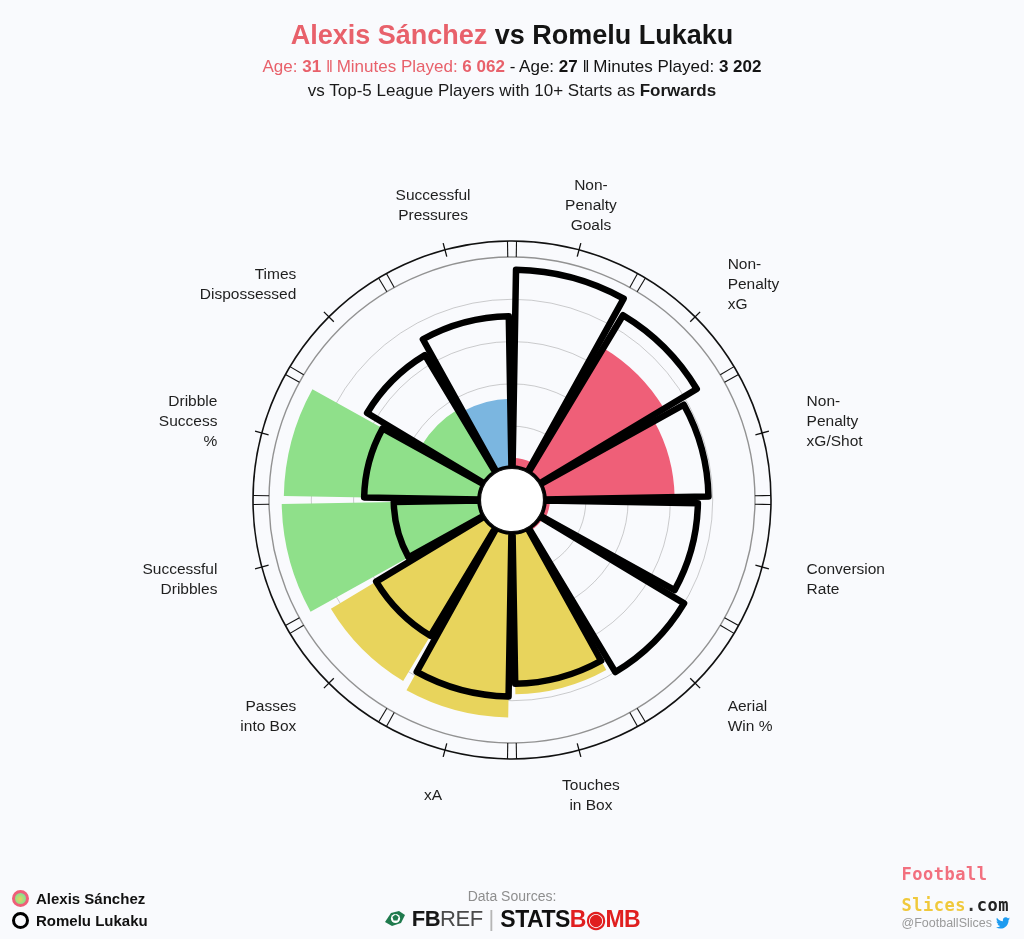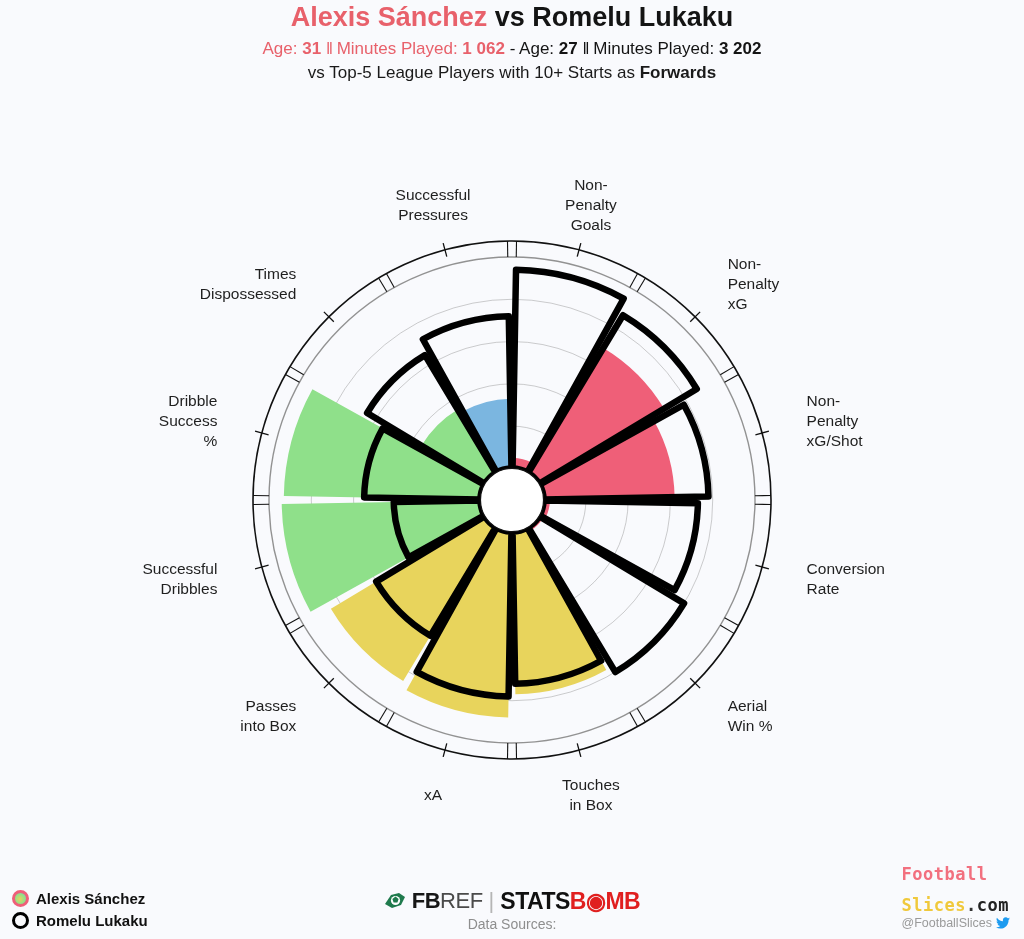--- a/index.html
+++ b/index.html
@@ -14,21 +14,21 @@
     font-family: "Liberation Sans", sans-serif;
     color: #1a1a1a;
     position: relative;
     overflow: hidden;
   }
 
   
   #header {
     width: 100%;
     text-align: center;
-    padding-top: 0;
+    padding-top: 18px;
   }
   #title-line {
     font-size: 27px;
     font-weight: bold;
     line-height: 34px;
     white-space: nowrap;
   }
   .p1-color { color: #e8616b; }
   .p2-color { color: #141414; }
   #subtitle-1 {
@@ -177,21 +177,21 @@
   <div id="title-line">
     <span class="p1-color">Alexis Sánchez</span>
     <span class="p2-color">vs</span>
     <span class="p2-color">Romelu Lukaku</span>
   </div>
   <div id="subtitle-1">
     <span class="p1-color lbl">Age:</span>
     <span class="p1-color val">31</span>
     <span class="p1-color sep">‖</span>
     <span class="p1-color lbl">Minutes Played:</span>
-    <span class="p1-color val">1 062</span>
+    <span class="p1-color val">6 062</span>
     <span class="p2-color lbl">-</span>
     <span class="p2-color lbl">Age:</span>
     <span class="p2-color val">27</span>
     <span class="p2-color sep">‖</span>
     <span class="p2-color lbl">Minutes Played:</span>
     <span class="p2-color val">3 202</span>
   </div>
   <div id="subtitle-3">
     <span>vs Top-5 League Players with 10+ Starts as </span><span class="bold">Forwards</span>
   </div>
@@ -396,33 +396,33 @@
       <span class="legend-marker multi"></span>
       <span class="legend-label">Alexis Sánchez</span>
     </div>
     <div class="legend-row">
       <span class="legend-marker hollow"></span>
       <span class="legend-label">Romelu Lukaku</span>
     </div>
   </div>
 
   <div id="sources">
+    <div id="sources-caption">Data Sources:</div>
     <div id="logo-row">
       <svg class="fbref-ball" width="26" height="20" viewBox="0 0 26 20">
         <path d="M1 13 L7 4 L15 2 L21 6 L17 14 L8 17 Z" fill="#1f7a4d"></path>
         <circle cx="11.5" cy="9.5" r="4.6" fill="#ffffff"></circle>
         <path d="M11.5 5.6 L14.6 7.9 L13.4 11.6 L9.6 11.6 L8.4 7.9 Z" fill="#1f7a4d"></path>
       </svg>
       <span class="fbref-fb">FB</span>
         <span class="fbref-ref">REF</span>
       <span class="logo-divider">|</span>
       <span class="sb-stats">STATS</span>
         <span class="sb-bomb">B◉MB</span>
     </div>
-    <div id="sources-caption">Data Sources:</div>
   </div>
 
   <div id="brand">
     <div class="brand-l1">
       <span class="brand-football">Football</span>
     </div>
     <div class="brand-l2"><span class="brand-slices">Slices</span><span class="brand-dot">.</span><span class="brand-com">com</span></div>
     <div class="brand-handle">
       <span>@FootballSlices</span>
       <svg class="tw-bird" width="14" height="12" viewBox="0 0 24 20">

